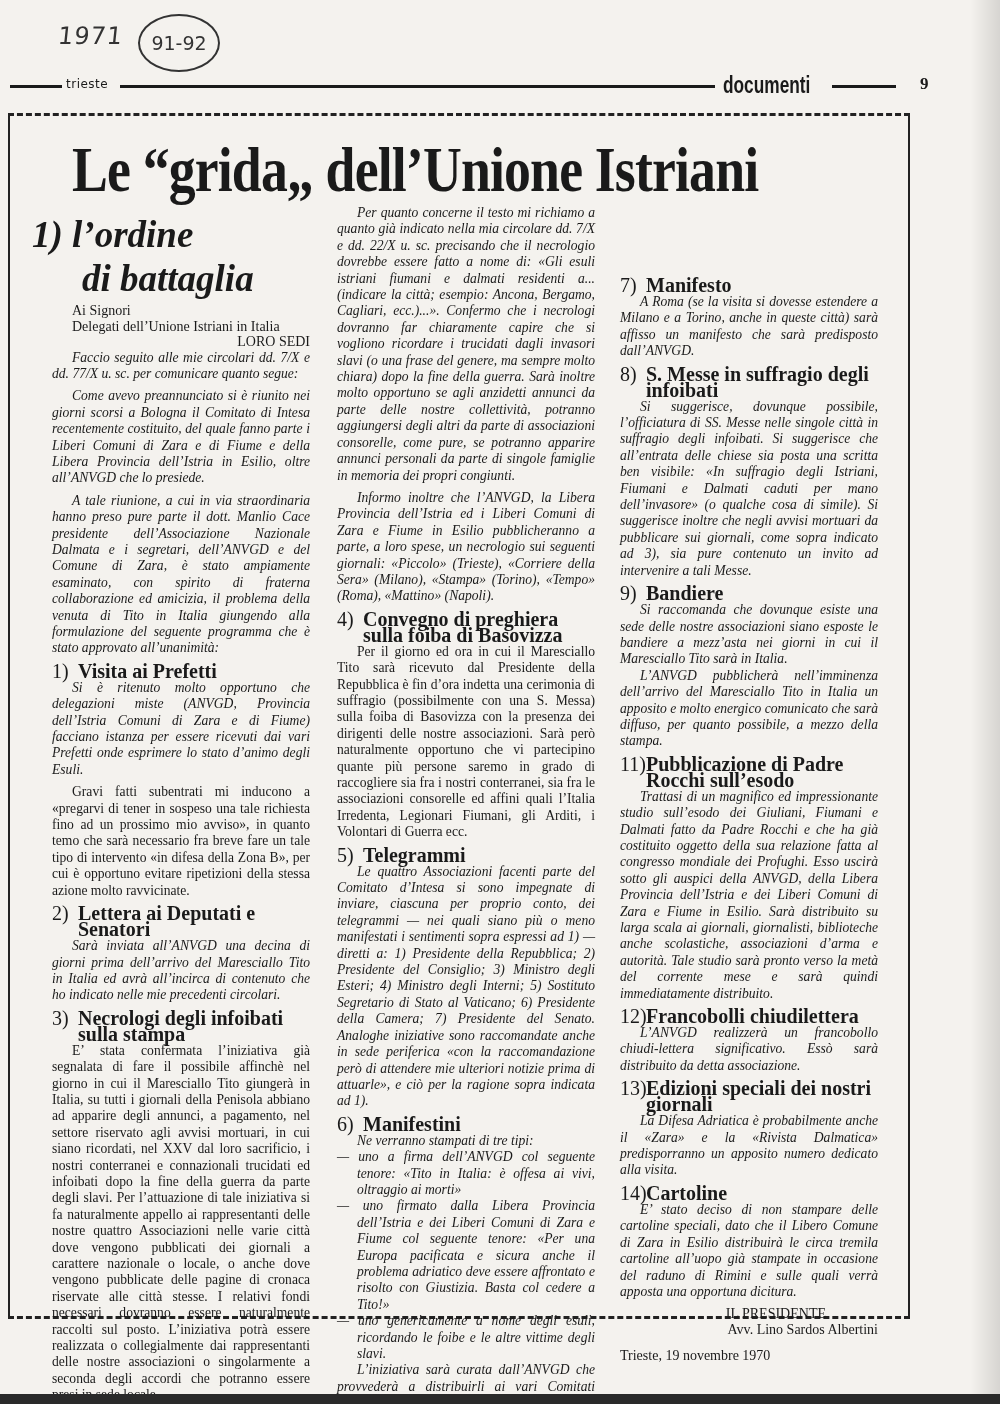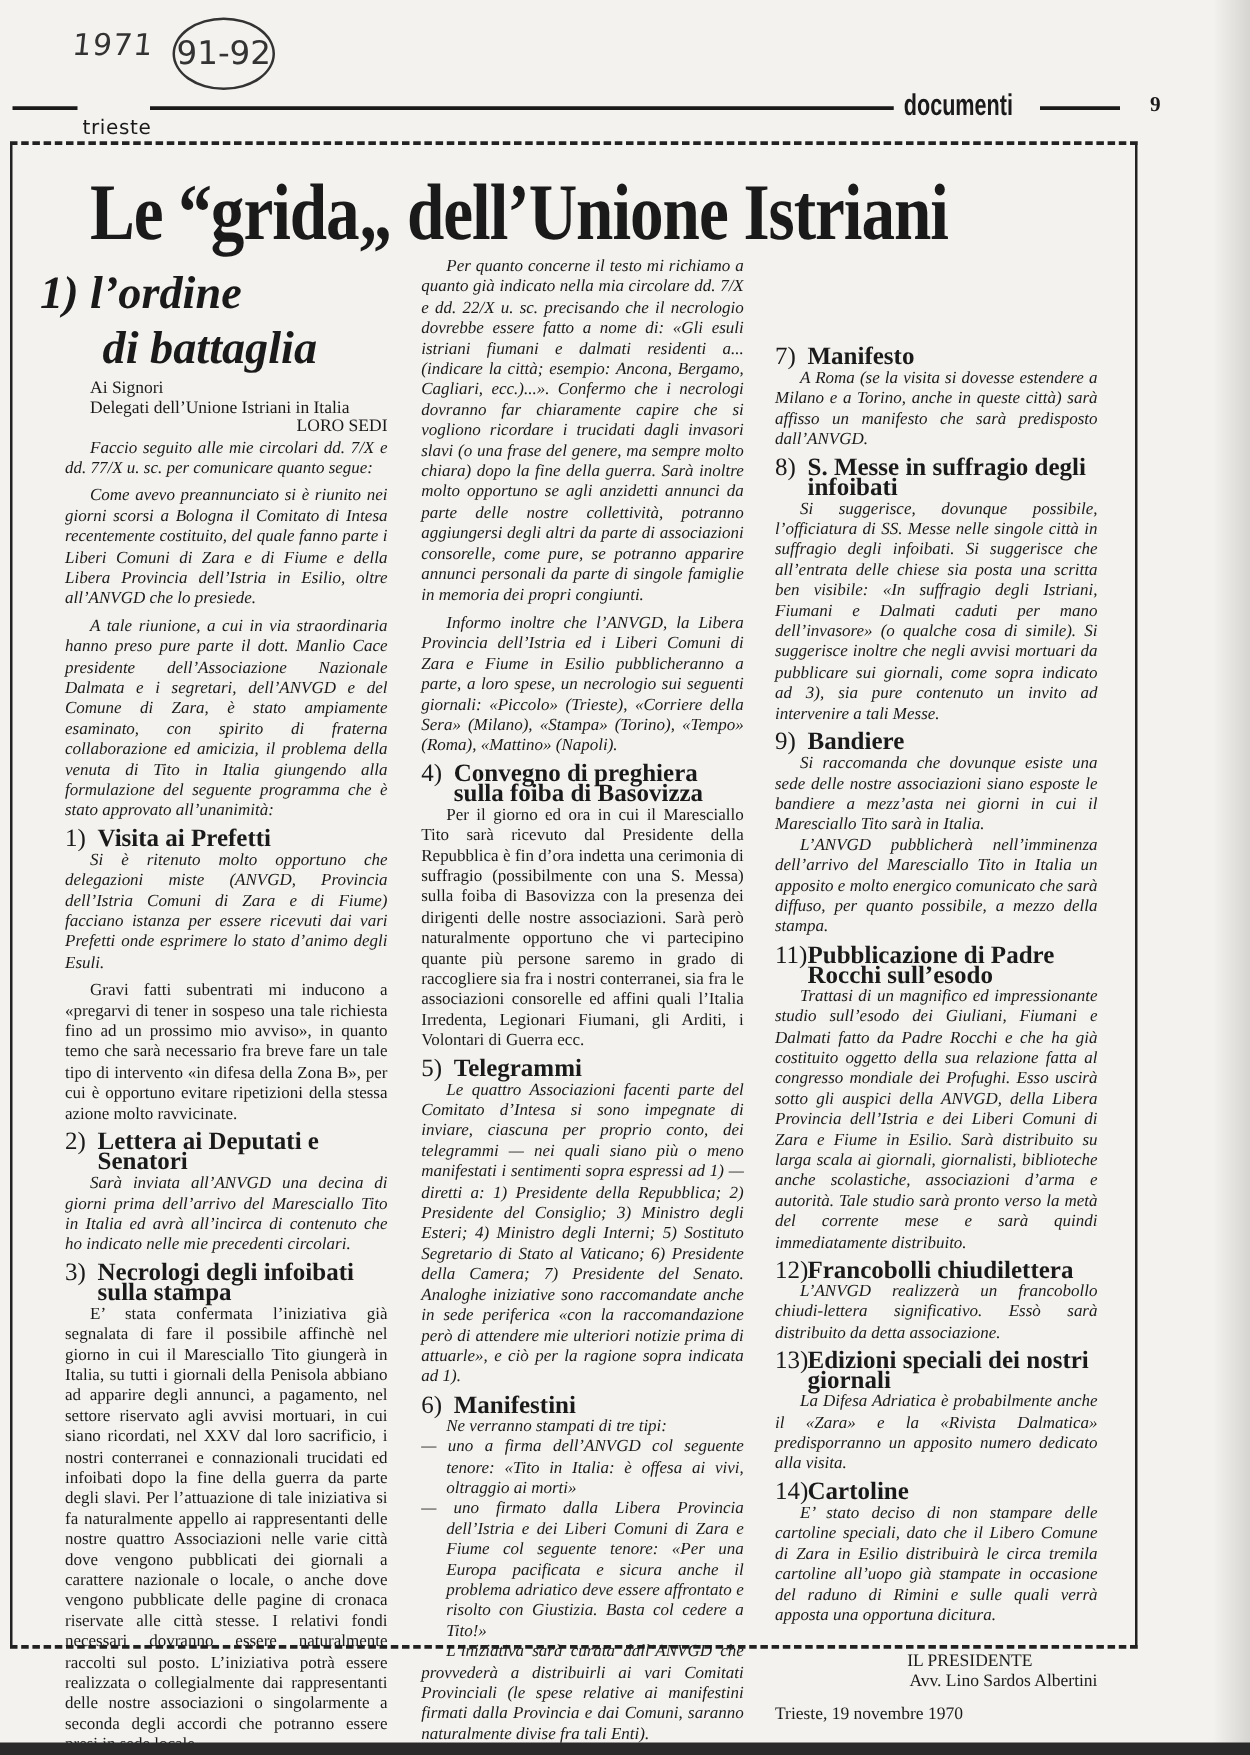--- a/index.html
+++ b/index.html
@@ -18,30 +18,30 @@
     background: #2a2a2a;
   }
   .handwriting {
     position: absolute; top: 22px; left: 58px;
     font-family: "DejaVu Sans", sans-serif; font-size: 24px; color: #333;
     letter-spacing: 1px; transform: skewX(-6deg);
   }
   .hw-circle {
     position: absolute; top: 14px; left: 138px; width: 78px; height: 54px;
     border: 2px solid #333; border-radius: 50%;
-    font-family: "DejaVu Sans", sans-serif; font-size: 26px; color: #333;
+    font-family: "DejaVu Sans", sans-serif; font-size: 19px; color: #333;
     display: flex; align-items: center; justify-content: center;
   }
   .runhead {
     position: absolute; top: 74px; left: 0; width: 1000px; height: 24px;
   }
   .rh-line { position: absolute; height: 3px; background: #1a1a1a; top: 11px; }
   .rh-left-label {
-    position: absolute; left: 66px; top: 18px;
-    font-family: "DejaVu Sans", sans-serif; font-size: 16px; letter-spacing: 0.5px;
+    position: absolute; left: 66px; top: 3px;
+    font-family: "DejaVu Sans", sans-serif; font-size: 12px; letter-spacing: 0.5px;
   }
   .rh-section {
     position: absolute; left: 723px; top: -3px;
     font-family: "Liberation Sans", sans-serif; font-weight: bold;
     font-size: 24px; transform: scaleX(0.72); transform-origin: left top;
   }
   .rh-page { position: absolute; left: 920px; top: 0px; font-size: 17px; font-weight: bold; }
 
   .frame {
     position: absolute; left: 8px; top: 113px; width: 898px; height: 1200px;
@@ -66,21 +66,21 @@
   .col .gap { margin-top: 6px; }
   .col h3 {
     margin: 6px 0 1px 0; font-size: 20px; font-weight: bold;
     padding-left: 26px; text-indent: -26px; text-align: left; line-height: 16px;
   }
   .col .num { font-weight: normal; display: inline-block; width: 26px; text-indent: 0; }
   .col .it { font-style: italic; }
   .address { padding-left: 20px; font-size: 14px; line-height: 15.5px; }
   .address .right { text-align: right; }
   .dash-item { padding-left: 20px; text-indent: -20px !important; }
-  .sig { text-align: right; font-size: 14px; line-height: 16px; margin-top: 22px; }
+  .sig { text-align: right; font-size: 14px; line-height: 16px; margin-top: 6px; }
   .sig .l1 { padding-right: 52px; }
   .dateline { margin-top: 10px; font-size: 14px; }
 
   #col1 { left: 52px; top: 303px; }
   #col2 { left: 337px; top: 205px; }
   #col3 { left: 620px; top: 205px; }
 </style>
 </head>
 <body>
 
@@ -136,20 +136,21 @@
   <h3><span class="num">4)</span><span>Convegno di preghiera sulla foiba di Basovizza</span></h3>
   <p>Per il giorno ed ora in cui il Maresciallo Tito sarà ricevuto dal Presidente della Repubblica è fin d’ora indetta una cerimonia di suffragio (possibilmente con una S. Messa) sulla foiba di Basovizza con la presenza dei dirigenti delle nostre associazioni. Sarà però naturalmente opportuno che vi partecipino quante più persone saremo in grado di raccogliere sia fra i nostri conterranei, sia fra le associazioni consorelle ed affini quali l’Italia Irredenta, Legionari Fiumani, gli Arditi, i Volontari di Guerra ecc.</p>
 
   <h3><span class="num">5)</span><span>Telegrammi</span></h3>
   <p class="it">Le quattro Associazioni facenti parte del Comitato d’Intesa si sono impegnate di inviare, ciascuna per proprio conto, dei telegrammi — nei quali siano più o meno manifestati i sentimenti sopra espressi ad 1) — diretti a: 1) Presidente della Repubblica; 2) Presidente del Consiglio; 3) Ministro degli Esteri; 4) Ministro degli Interni; 5) Sostituto Segretario di Stato al Vaticano; 6) Presidente della Camera; 7) Presidente del Senato. Analoghe iniziative sono raccomandate anche in sede periferica «con la raccomandazione però di attendere mie ulteriori notizie prima di attuarle», e ciò per la ragione sopra indicata ad 1).</p>
 
   <h3><span class="num">6)</span><span>Manifestini</span></h3>
   <p class="it">Ne verranno stampati di tre tipi:</p>
   <p class="it dash-item">— uno a firma dell’ANVGD col seguente tenore: «Tito in Italia: è offesa ai vivi, oltraggio ai morti»</p>
   <p class="it dash-item">— uno firmato dalla Libera Provincia dell’Istria e dei Liberi Comuni di Zara e Fiume col seguente tenore: «Per una Europa pacificata e sicura anche il problema adriatico deve essere affrontato e risolto con Giustizia. Basta col cedere a Tito!»</p>
+  <p class="it dash-item">— uno genericamente a nome degli esuli, ricordando le foibe e le altre vittime degli slavi.</p>
   <p class="it">L’iniziativa sarà curata dall’ANVGD che provvederà a distribuirli ai vari Comitati Provinciali (le spese relative ai manifestini firmati dalla Provincia e dai Comuni, saranno naturalmente divise fra tali Enti).</p>
 </div>
 
 <div class="col" id="col3">
   <h3 style="margin-top:72px;"><span class="num">7)</span><span>Manifesto</span></h3>
   <p class="it">A Roma (se la visita si dovesse estendere a Milano e a Torino, anche in queste città) sarà affisso un manifesto che sarà predisposto dall’ANVGD.</p>
 
   <h3><span class="num">8)</span><span>S. Messe in suffragio degli infoibati</span></h3>
   <p class="it">Si suggerisce, dovunque possibile, l’officiatura di SS. Messe nelle singole città in suffragio degli infoibati. Si suggerisce che all’entrata delle chiese sia posta una scritta ben visibile: «In suffragio degli Istriani, Fiumani e Dalmati caduti per mano dell’invasore» (o qualche cosa di simile). Si suggerisce inoltre che negli avvisi mortuari da pubblicare sui giornali, come sopra indicato ad 3), sia pure contenuto un invito ad intervenire a tali Messe.</p>
 

